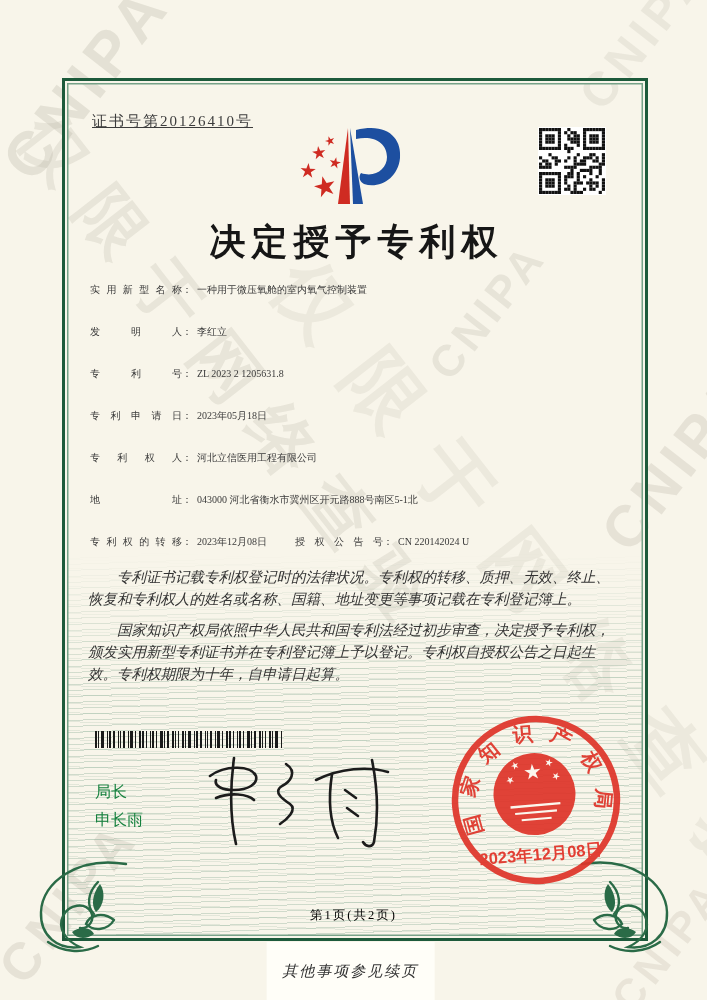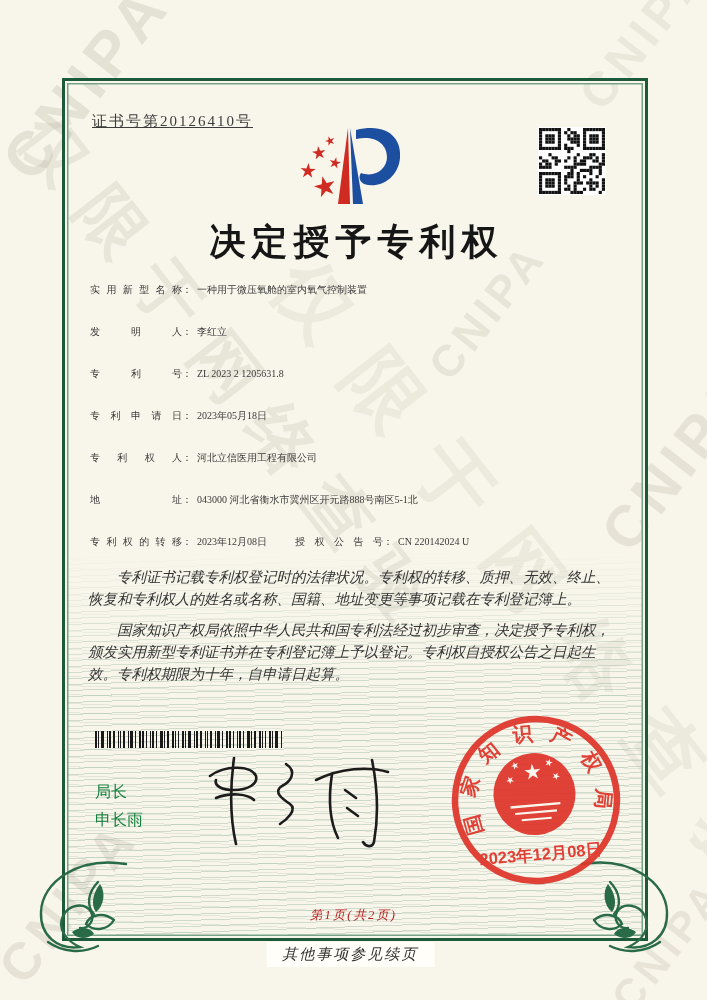--- a/index.html
+++ b/index.html
@@ -32,23 +32,23 @@
   .row.double .grp2{margin-left:28px;display:flex;}
   .row.double .grp2 .lab{width:88px;}
   .paras{left:88px;top:566px;width:534px;font-size:14.5px;line-height:22px;
          font-style:italic;color:#333;}
   .paras p{margin:0 0 9px 0;text-indent:2em;}
   .barcode{left:95px;top:731px;fill:#1a1a1a;}
   .director{left:95px;top:779px;font-family:Liberation Mono, monospace;
             font-size:16px;color:#15803d;line-height:28px;}
   .sig{left:190px;top:746px;}
   .seal{left:448px;top:712px;}
-  .page-no{left:0;top:907px;width:707px;text-align:center;font-size:12.5px;color:#b91c1c;letter-spacing:2px;font-style:italic;}
+  .page-no{left:0;top:907px;width:707px;text-align:center;font-size:12.5px;color:#000000;letter-spacing:2px;}
   .cont-box{left:50%;transform:translateX(-52%);top:942px;background:#fffef8;
-            padding:3px 16px;font-size:15px;font-style:italic;color:#333;letter-spacing:2px;z-index:3;}
+            padding:20px 16px;font-size:15px;font-style:italic;color:#333;letter-spacing:2px;z-index:3;}
   .flourish{z-index:2;}
 </style>
 </head>
 <body>
 
 <div class="wm" style="left:-28px;top:46px;font-size:62px;letter-spacing:8px;transform:rotate(-52deg);">CNIPA</div>
 <div class="wm" style="left:556px;top:6px;font-size:48px;letter-spacing:6px;transform:rotate(-52deg);color:rgba(188,183,168,.22);">CNIPA</div>
 <div class="wm" style="left:408px;top:286px;font-size:44px;letter-spacing:5px;transform:rotate(-52deg);color:rgba(188,183,168,.28);">CNIPA</div>
 <div class="wm" style="left:574px;top:428px;font-size:58px;letter-spacing:6px;transform:rotate(-52deg);color:rgba(188,183,168,.30);">CNIPA</div>
 <div class="wm" style="left:-26px;top:872px;font-size:52px;letter-spacing:6px;transform:rotate(-52deg);color:rgba(188,183,168,.30);">CNIPA</div>

